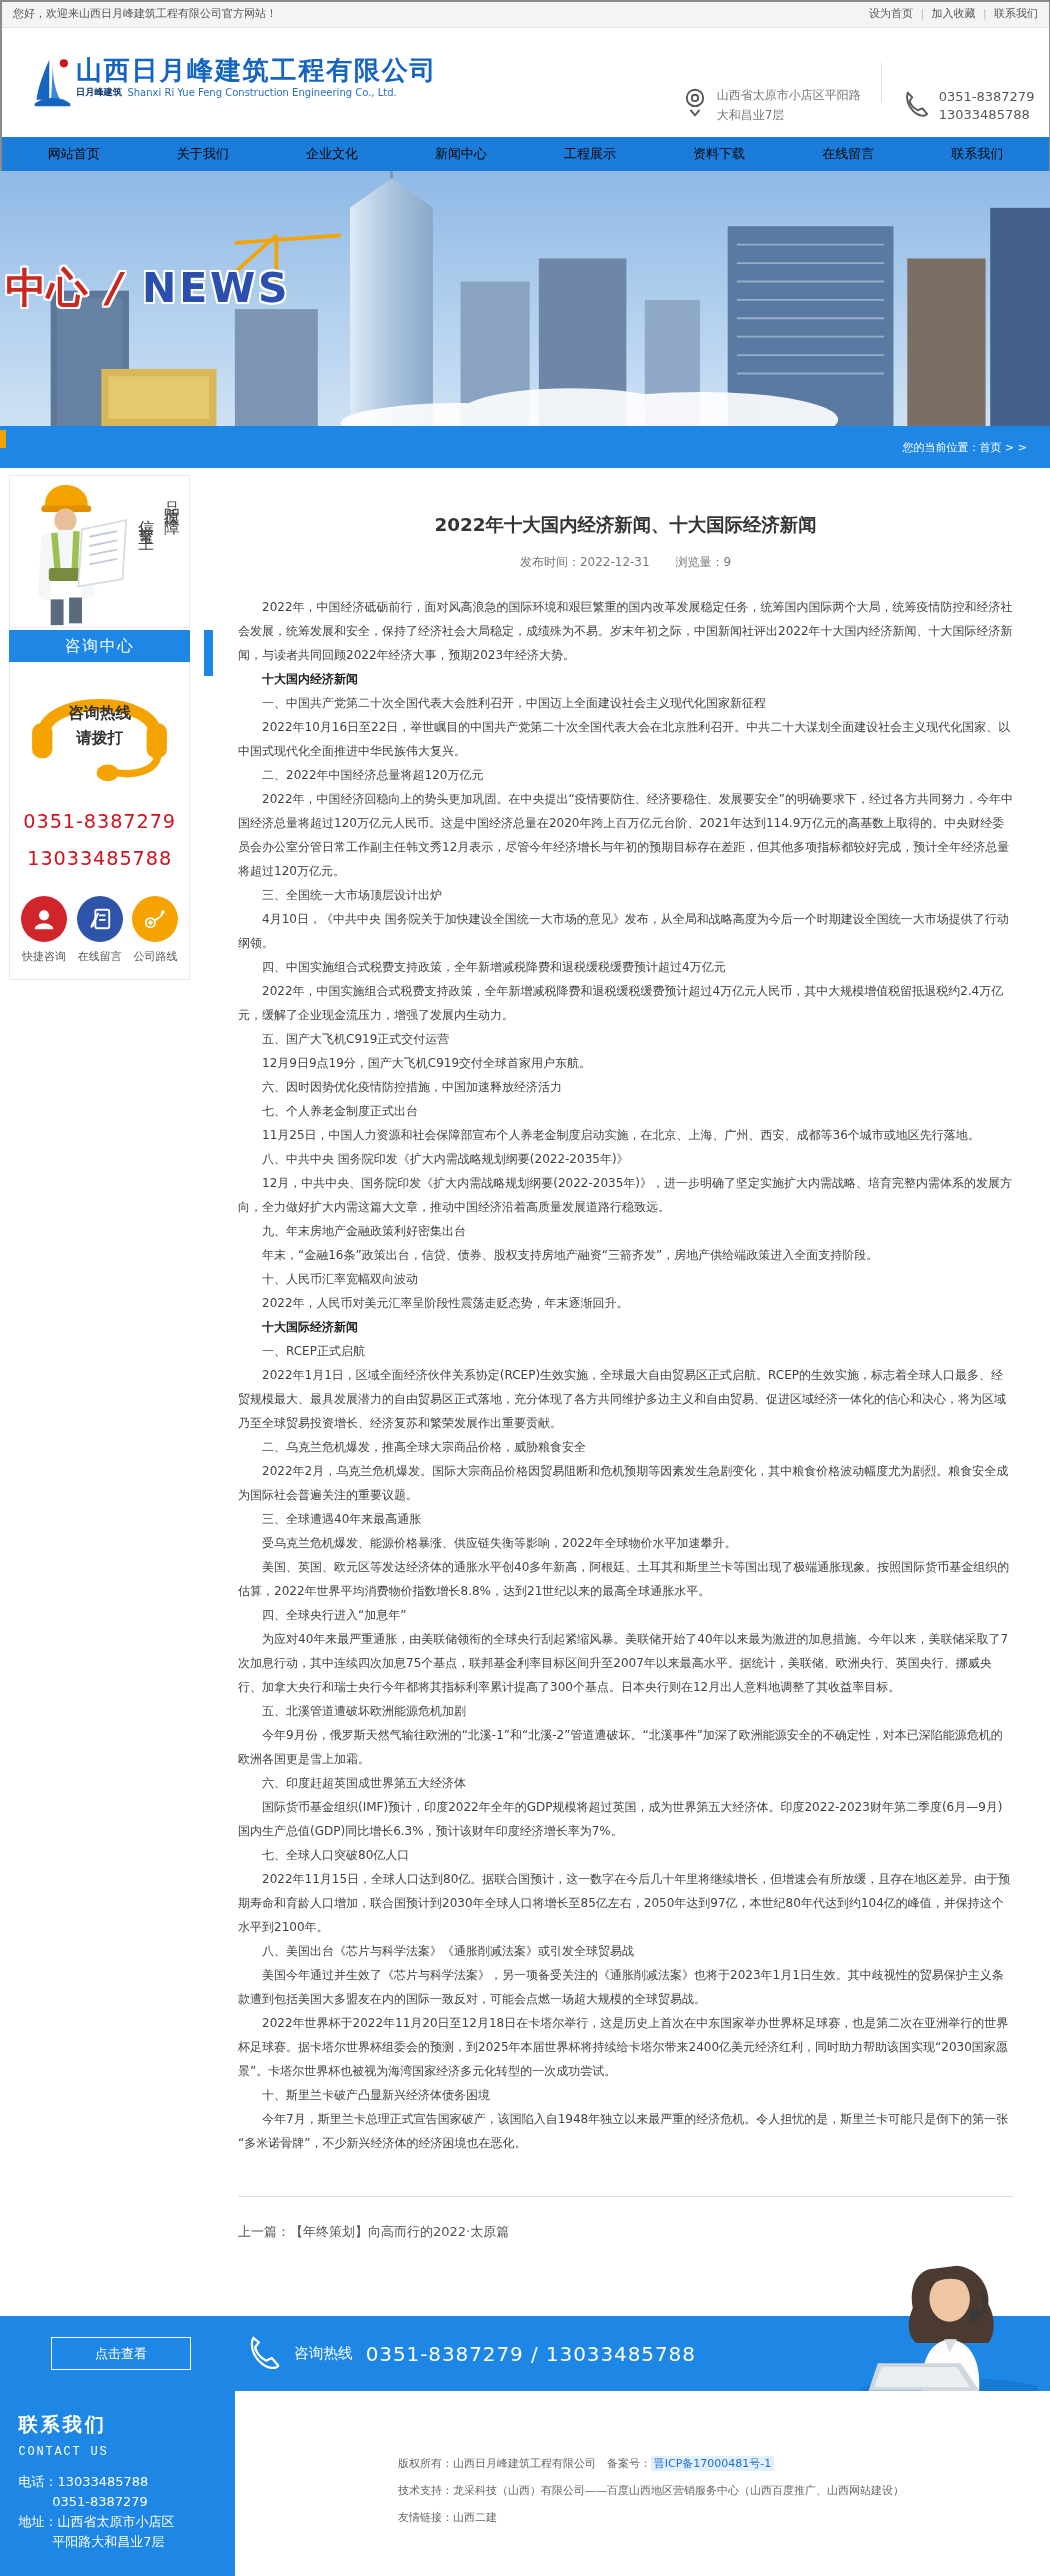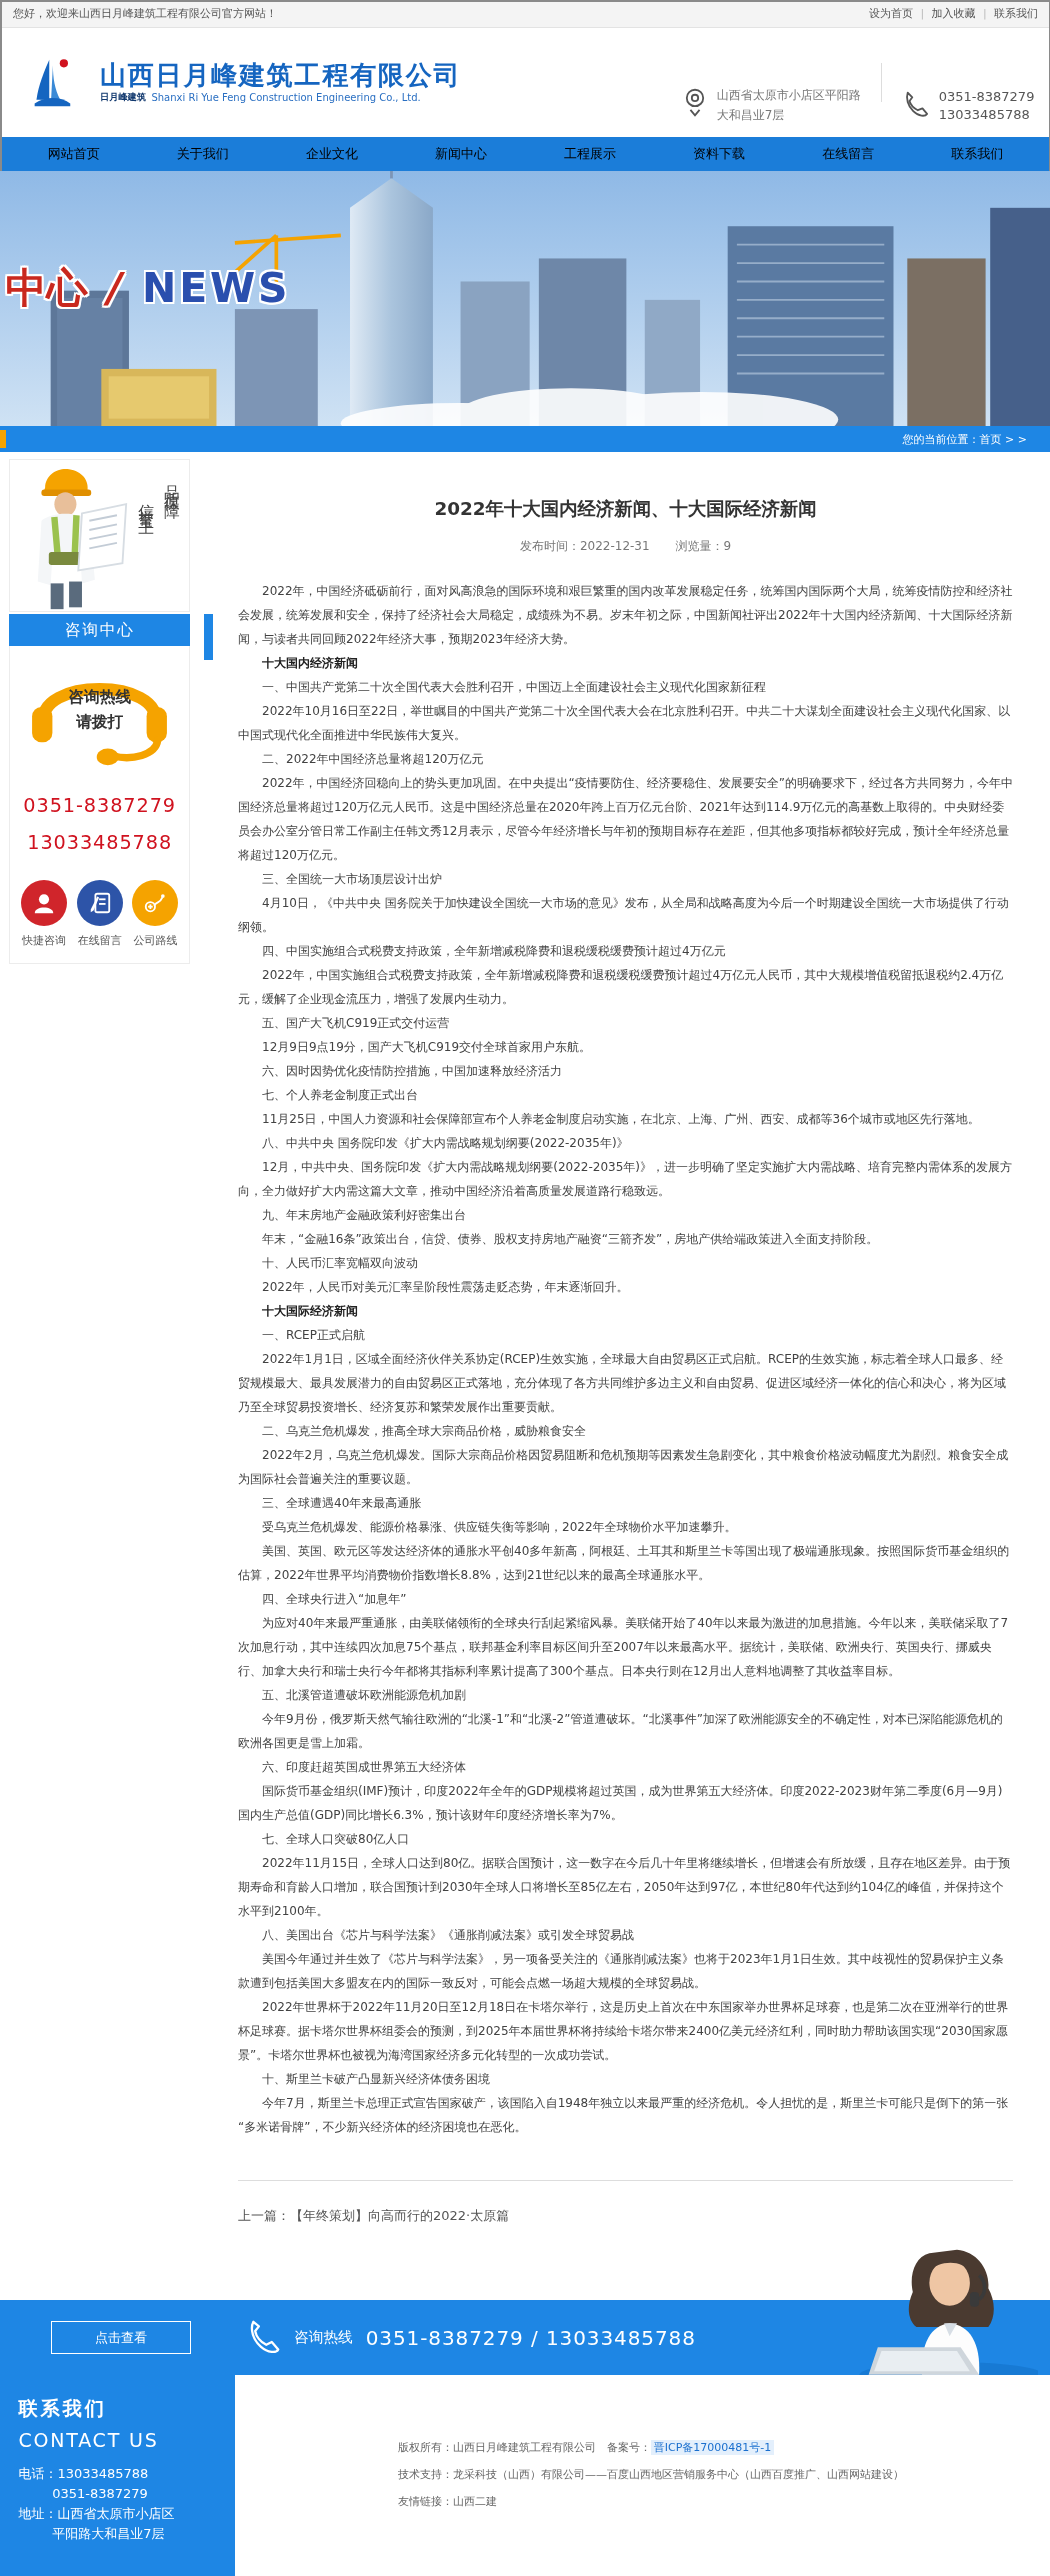--- a/index.html
+++ b/index.html
@@ -7,21 +7,21 @@
   .page { width:1051px; margin:0 auto; background:#fff; outline:2.8px solid #8a8a8a; outline-offset:-2.8px; position:relative; }
 
   
   .topbar { height:28px; background:#f4f4f4; border-bottom:0.9px solid #e3e3e3; display:flex; align-items:center; justify-content:space-between; padding:0 13px; font-size:11px; color:#555; }
   .topbar-links { display:flex; align-items:center; gap:7.4px; }
   .top-link { color:#555; cursor:pointer; text-decoration:none; }
   .sep { color:#bbb; }
 
   
   .header { height:109px; background:#fff; display:flex; align-items:center; padding:0 16.6px 0 31px; }
-  .logo-wrap { display:flex; align-items:center; gap:27px; }
+  .logo-wrap { display:flex; align-items:flex-start; gap:3px; }
   .logo-icon { width:42px; height:53px; position:relative; }
   .brand-text { display:flex; flex-direction:column; justify-content:flex-end; }
   .brand-cn { font-size:26px; font-weight:bold; color:#1565c0; letter-spacing:1.8px; line-height:1.15; }
   .brand-row { display:flex; align-items:center; gap:5.5px; }
   .logo-caption { font-size:9.2px; font-weight:bold; color:#11386e; }
   .brand-en { font-size:10px; color:#2a6fc2; }
   .header-right { margin-left:auto; display:flex; align-items:center; gap:20px; }
   .h-group { display:flex; align-items:flex-start; gap:9.2px;margin-top:46px; }
   .h-lines { display:flex; flex-direction:column; gap:3.7px; font-size:12px; color:#777; }
   .h-lines .ph { font-size:13px; color:#555; }
@@ -34,21 +34,21 @@
   
   .banner { height:255px; position:relative; overflow:hidden; }
   .banner svg { display:block; }
   .banner-caption { position:absolute; left:5.5px; top:90px; font-size:41px; font-weight:bold; white-space:nowrap;
     text-shadow:-1.8px -1.8px 0 #fff,1.8px -1.8px 0 #fff,-1.8px 1.8px 0 #fff,1.8px 1.8px 0 #fff,0 1.8px 0 #fff,0 -1.8px 0 #fff,1.8px 0 0 #fff,-1.8px 0 0 #fff; }
   .bc-cn { color:#c9281e; }
   .bc-slash { color:#c9281e; font-style:italic; padding:0 5.5px; }
   .bc-en { color:#2a4fae; letter-spacing:2.8px; }
 
   
-  .crumbbar { height:26px; background:#1e86e4; position:relative; display:flex; align-items:center; justify-content:flex-end; padding-right:24px; }
+  .crumbbar { height:42px; background:#1e86e4; position:relative; display:flex; align-items:center; justify-content:flex-end; padding-right:24px; }
   .crumb-tab { position:absolute; left:0; top:3.7px; width:6.4px; height:18.4px; background:#f5a300; }
   .crumb-text { color:#fff; font-size:11px; }
 
   
   .main-wrap { position:relative; width:1051px; height:1848px; overflow:hidden; background:#fff; }
   .float-tab { position:absolute; left:204px; top:162px; width:9.2px; height:46px; background:#1e86e4; cursor:pointer; }
 
   .sidebar { position:absolute; left:9.2px; top:7.4px; width:181px; }
   .side-top { height:153px; border:0.9px solid #ececec; position:relative; background:#fff; overflow:hidden; }
   .slogan { position:absolute; top:13px; writing-mode:vertical-rl; letter-spacing:5.5px; font-size:15.7px; color:#444; }
@@ -81,21 +81,21 @@
   .cta-btn { margin-left:51px; width:140px; height:33px; background:transparent; border:0.9px solid #fff; color:#fff; font-size:13px; cursor:pointer; font-family:inherit; }
   .cta-mid { display:flex; align-items:center; margin-left:55px; gap:13px; color:#fff; }
   .cta-label { font-size:14.7px; }
   .cta-nums { font-size:20px; letter-spacing:0.9px; }
   .cta-woman { position:absolute; right:13px; bottom:0; width:197px; height:131px; }
 
   
   .footer { height:202px; position:relative; background:#fff; }
   .footer-left { position:absolute; left:0; top:0; width:235px; height:202px; background:#1e86e4; color:#fff; padding:20px 0 0 18.4px; }
   .f-title { font-size:19.3px; font-weight:bold; letter-spacing:2.8px; }
-  .f-sub { font-size:19px; letter-spacing:1.8px; margin-top:7.4px; margin-bottom:13px; }
+  .f-sub { font-size:12px; letter-spacing:1.8px; margin-top:7.4px; margin-bottom:13px;font-family:Liberation Mono, monospace; }
   .f-line { font-size:13px; line-height:20px; }
   .f-line.indent { padding-left:2.6em; }
   .footer-right { margin-left:398px; padding-top:59px; font-size:11px; color:#666; line-height:27px; }
   .icp { color:#1a6fce; background:#e3effc; text-decoration:none; padding:0.9px 2.8px; cursor:pointer; }
   .flink { color:#666; text-decoration:none; cursor:pointer; }
 </style>
 </head>
 <body>
 
 <div class="page">

